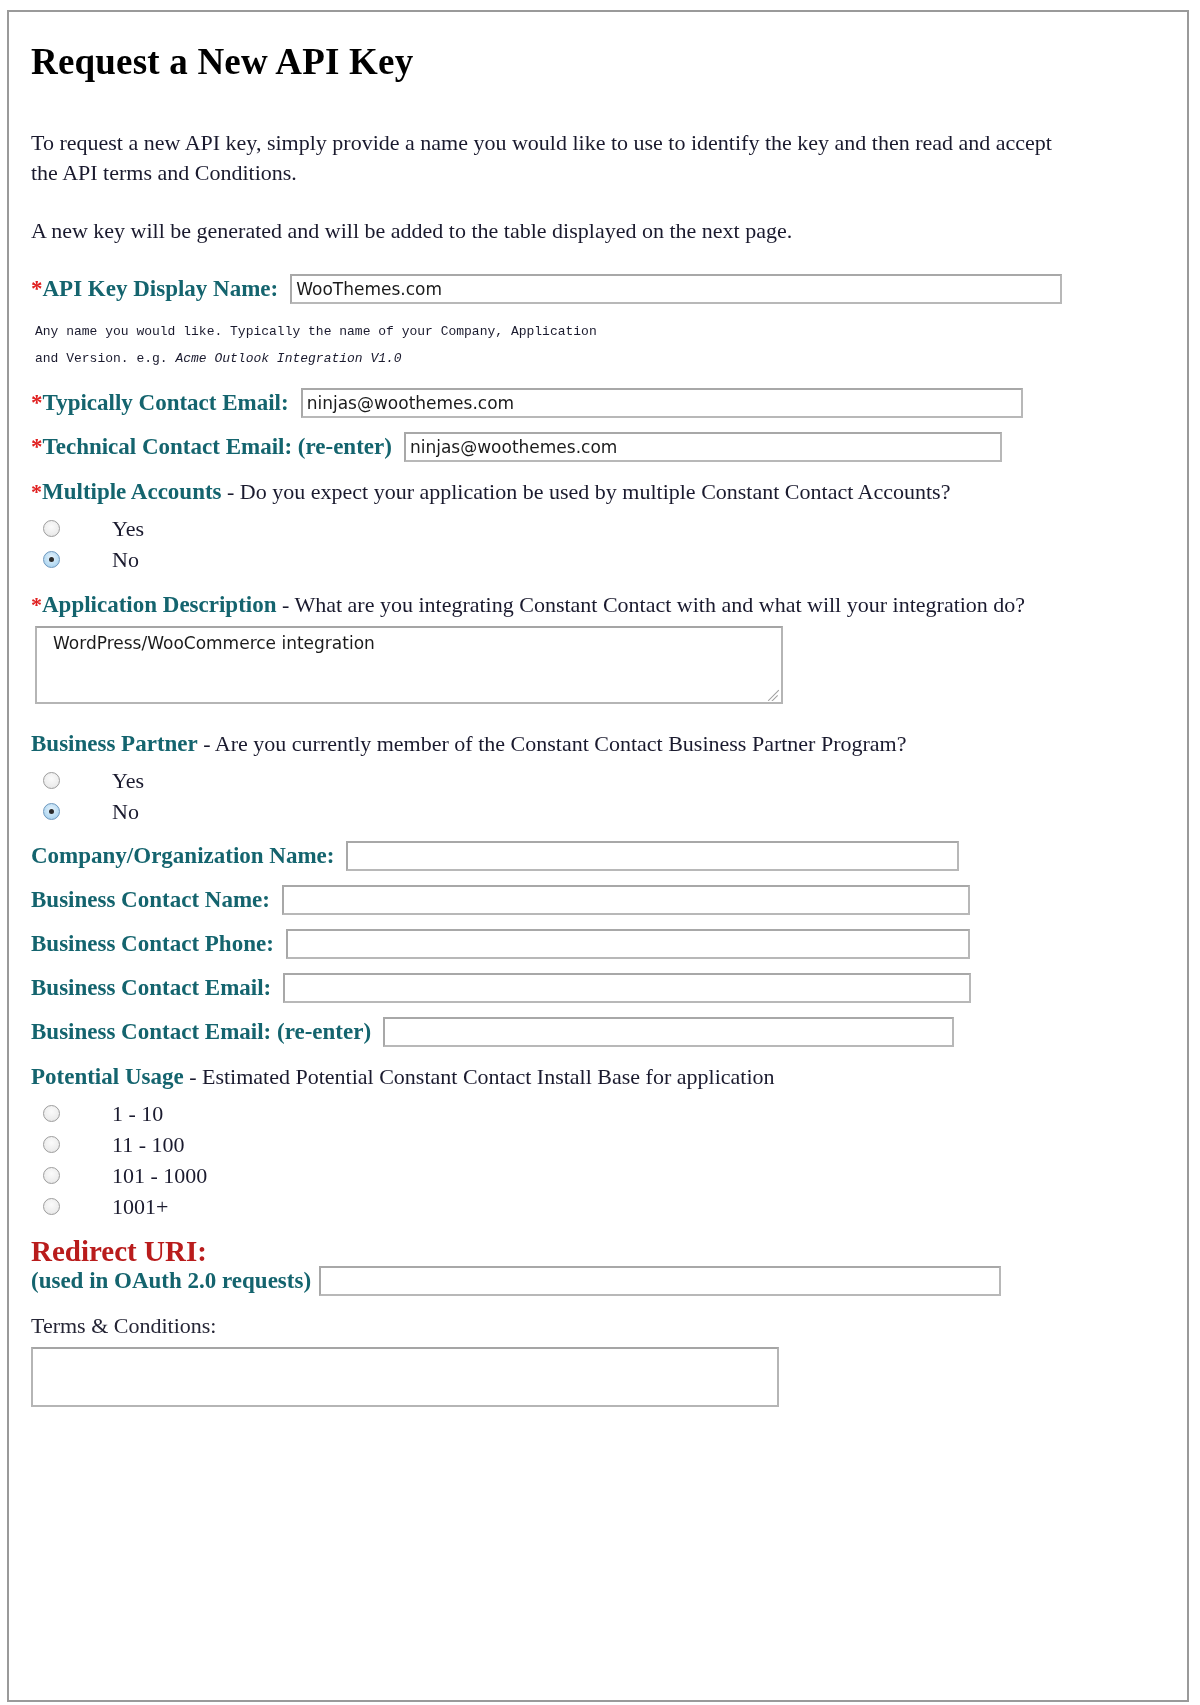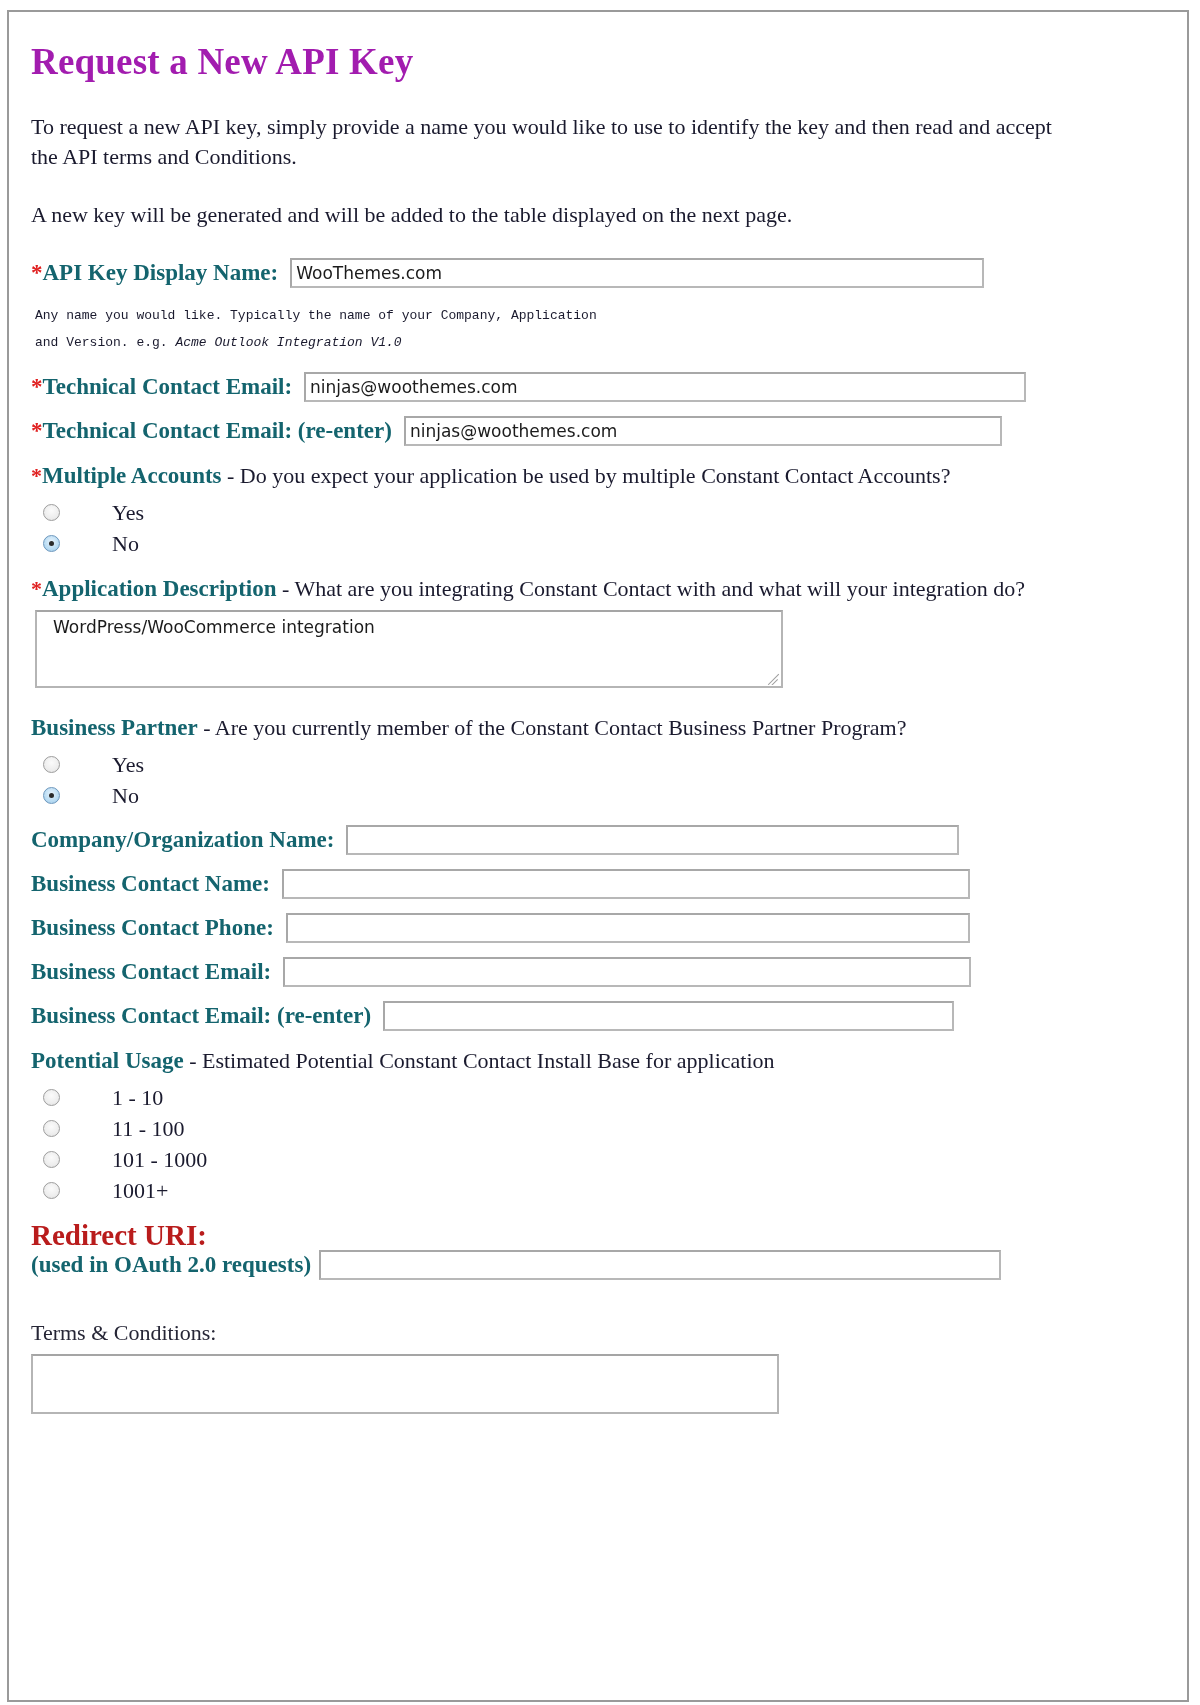--- a/index.html
+++ b/index.html
@@ -26,26 +26,26 @@
     box-sizing: border-box;
     overflow: hidden;
   }
 
   .inner {
     padding: 30px 0 0 22px;
   }
 
   
   .page-title {
-    color: #a21caf;
+    color: #000000;
     font-family: "Liberation Serif", "DejaVu Serif", serif;
     font-weight: bold;
     font-size: 37px;
     line-height: 40px;
-    margin: 0 0 30px 0;
+    margin: 0 0 46px 0;
     letter-spacing: 0.2px;
   }
 
   
   .intro {
     color: #1a1a2e;
     font-size: 22px;
     line-height: 30px;
     margin: 0 0 28px 0;
     max-width: 1035px;
@@ -212,21 +212,21 @@
     display: flex;
     align-items: center;
   }
   .redirect-line2 .lbl { margin-right: 8px; }
 
   
   .terms-label {
     color: #262636;
     font-weight: normal;
     font-size: 22px;
-    margin: 40px 0 8px 0;
+    margin: 17px 0 8px 0;
   }
   .terms-box {
     width: 748px;
     height: 60px;
     border: 2px solid #b5b5b5;
     border-top-color: #a5a5a5;
     background: #ffffff;
     box-sizing: border-box;
   }
 </style>
@@ -236,30 +236,30 @@
 <div class="page-frame">
   <div class="inner">
 
     <h1 class="page-title">Request a New API Key</h1>
 
     <p class="intro">To request a new API key, simply provide a name you would like to use to identify the key and then read and accept the API terms and Conditions.</p>
     <p class="intro">A new key will be generated and will be added to the table displayed on the next page.</p>
 
     <div class="field-row">
       <span class="lbl"><span class="req">*</span><span>API Key Display Name:</span></span>
-      <input class="txt-input" style="width: 694px;" type="text" value="WooThemes.com">
+      <input class="txt-input" style="width: 772px;" type="text" value="WooThemes.com">
     </div>
 
     <div class="hint">
       <div>Any name you would like. Typically the name of your Company, Application</div>
       <div><span>and Version. e.g. </span><i>Acme Outlook Integration V1.0</i></div>
     </div>
 
     <div class="field-row">
-      <span class="lbl"><span class="req">*</span><span>Technical Contact Email:</span></span>
+      <span class="lbl"><span class="req">*</span><span>Typically Contact Email:</span></span>
       <input class="txt-input" style="width: 722px;" type="text" value="ninjas@woothemes.com">
     </div>
 
     <div class="field-row">
       <span class="lbl"><span class="req">*</span><span>Technical Contact Email: (re-enter)</span></span>
       <input class="txt-input" style="width: 598px;" type="text" value="ninjas@woothemes.com">
     </div>
 
     <div class="question">
       <span class="req">*</span><span class="lbl">Multiple Accounts</span><span class="q-text"> - Do you expect your application be used by multiple Constant Contact Accounts?</span>

